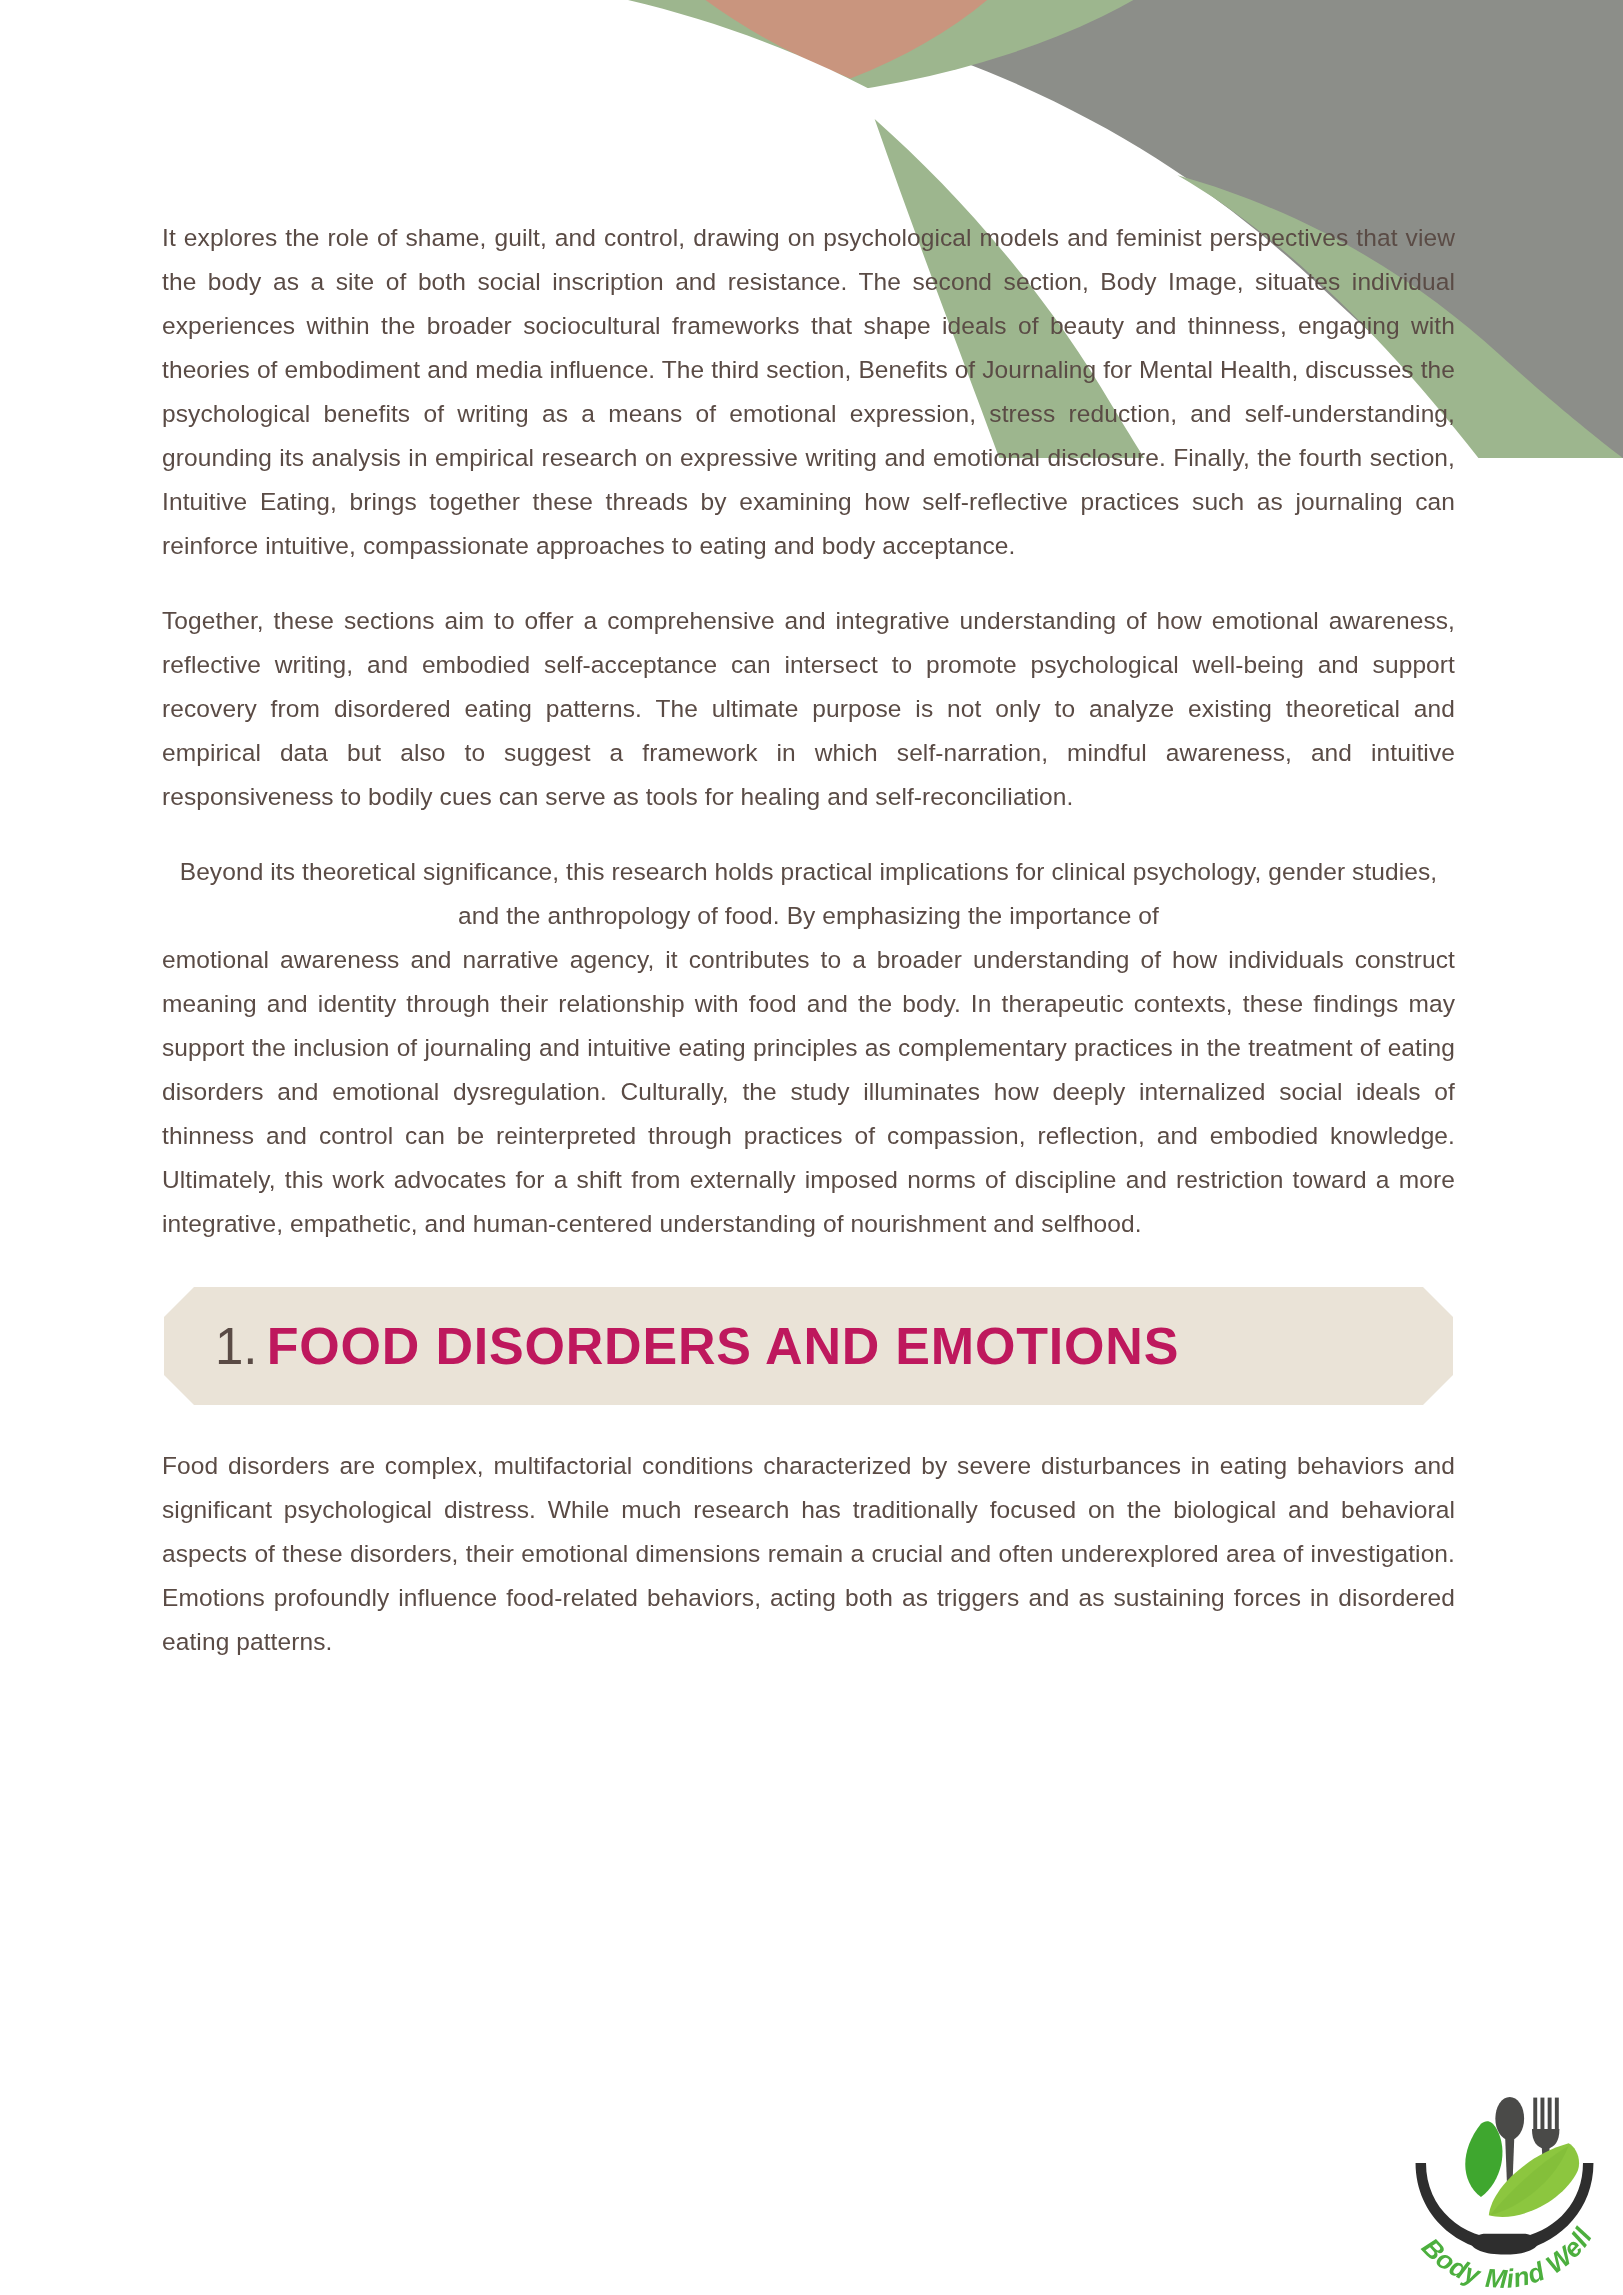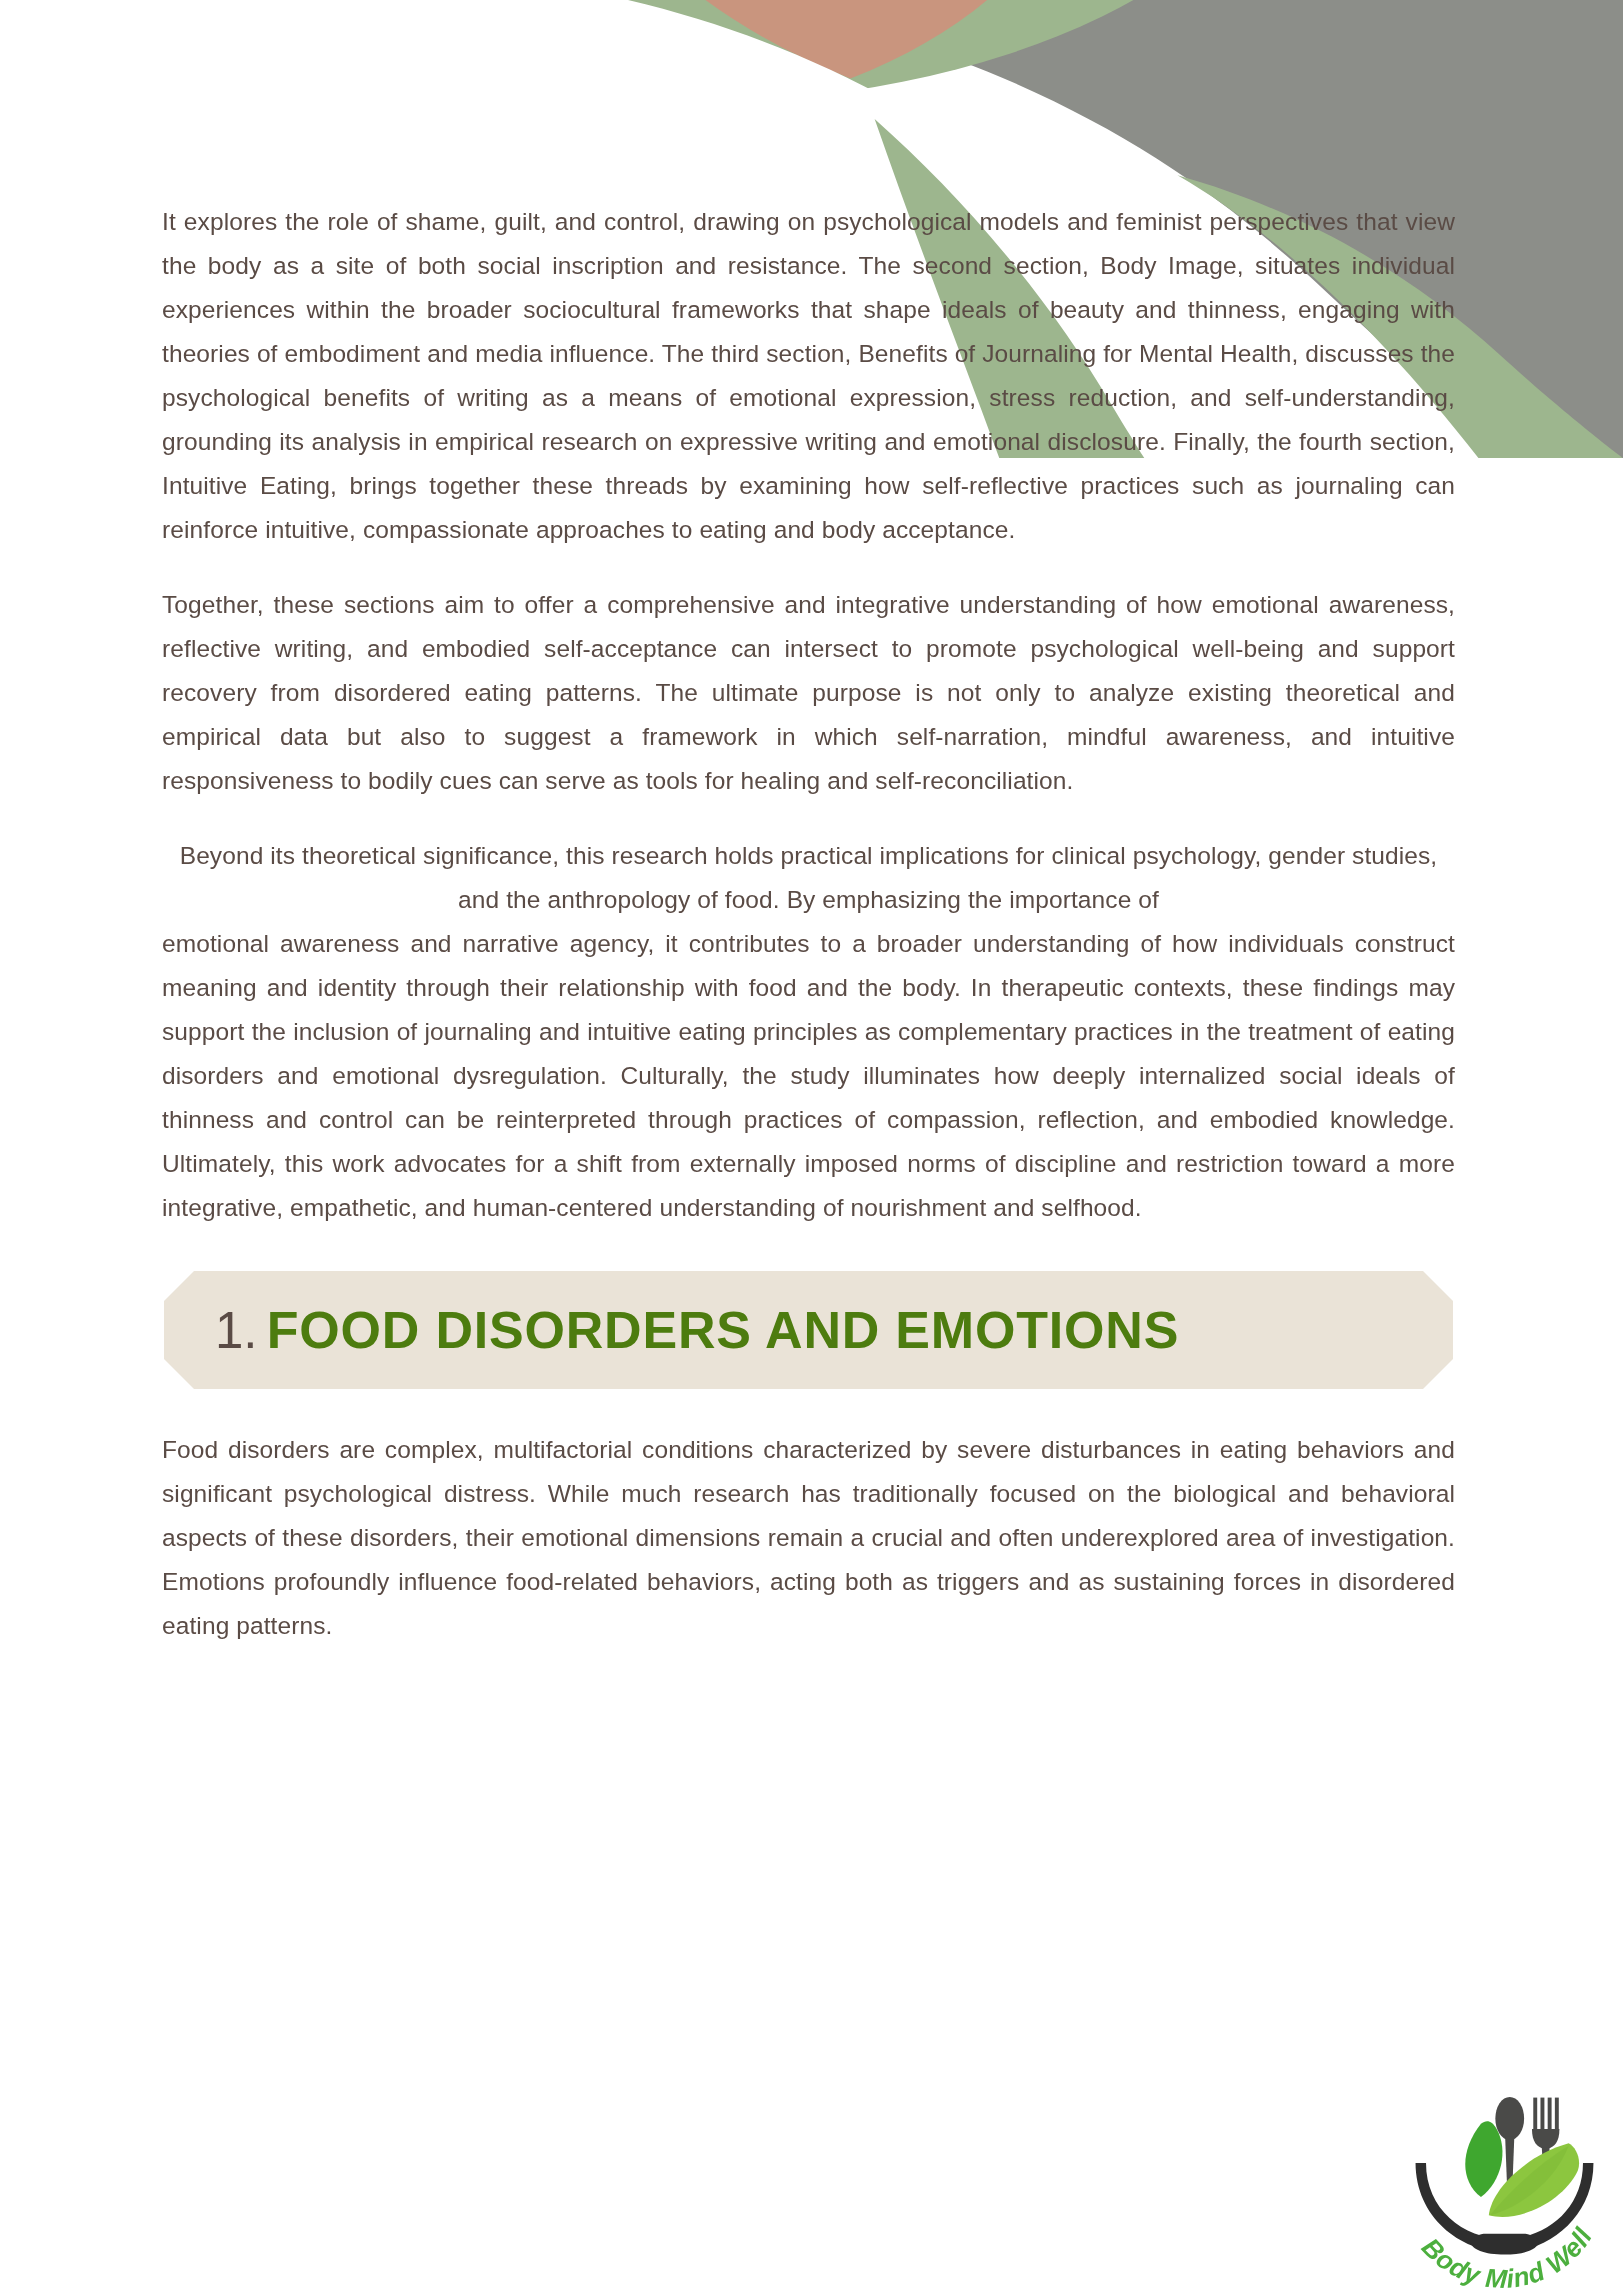--- a/index.html
+++ b/index.html
@@ -23,21 +23,21 @@
     top: 0;
     left: 0;
     width: 1623px;
     height: 458px;
     pointer-events: none;
   }
   
   #content {
     position: absolute;
     left: 162px;
-    top: 200px;
+    top: 216px;
     width: 1293px;
   }
   p.body-text {
     margin: 0 0 31px 0;
     font-size: 24.5px;
     line-height: 44px;
     color: #5A4B45;
     text-align: justify;
     text-justify: inter-word;
     letter-spacing: 0.1px;
@@ -80,21 +80,21 @@
     font-size: 51px;
     font-weight: 400;
     color: #5A4B45;
     letter-spacing: 0px;
     margin-right: 9.2px;
     line-height: 1;
   }
   #section-banner .title {
     font-size: 52px;
     font-weight: 700;
-    color: #4d7c0f;
+    color: #be185d;
     letter-spacing: 0.8px;
     line-height: 1;
     white-space: nowrap;
   }
   
   #logo {
     position: absolute;
     left: 1392px;
     top: 2066px;
     width: 225px;

